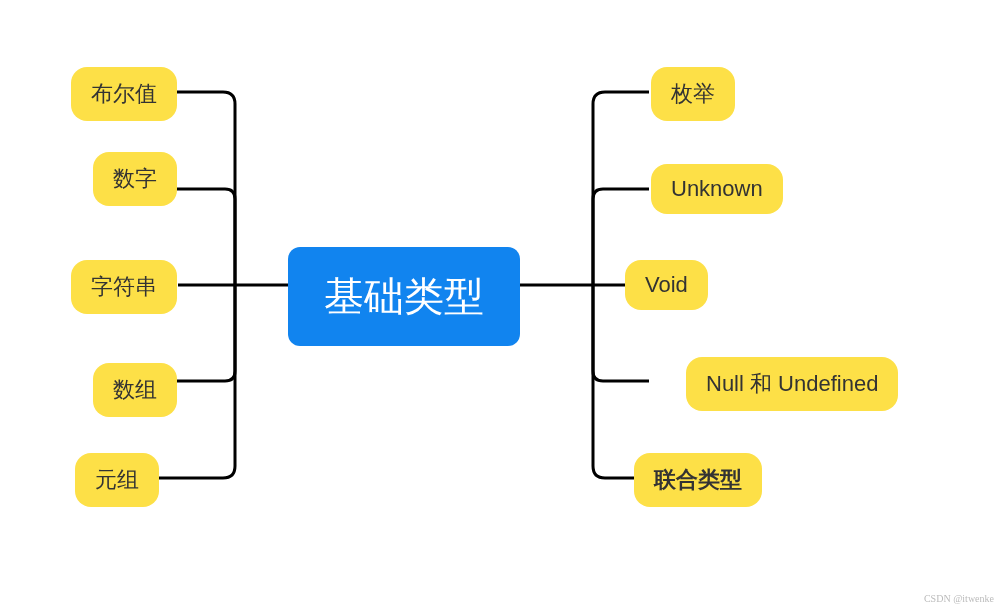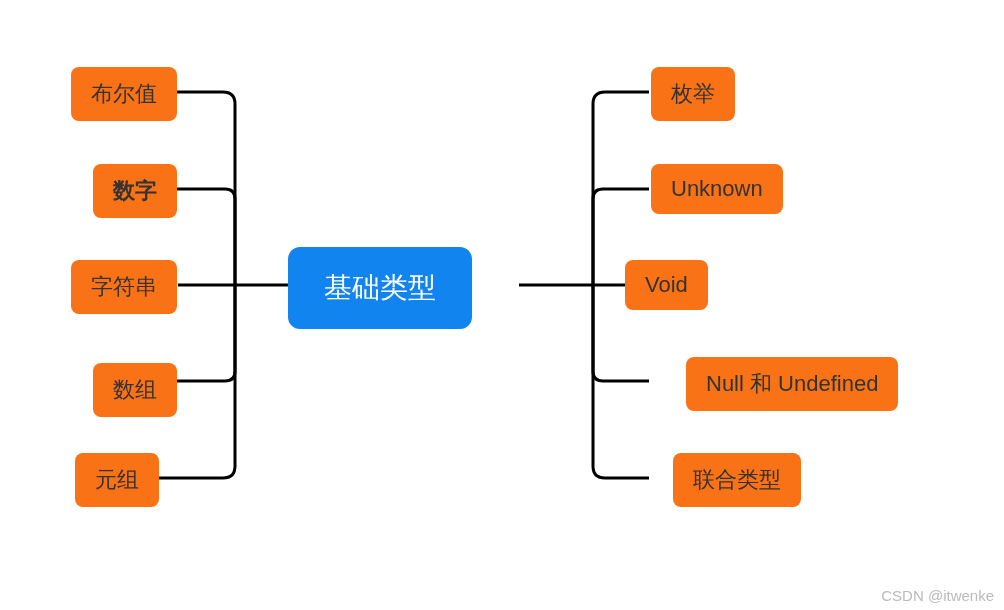--- a/index.html
+++ b/index.html
@@ -6,57 +6,57 @@
     body {
       width: 1004px;
       height: 610px;
       position: relative;
       background: #ffffff;
       font-family: -apple-system, "PingFang SC", "Microsoft YaHei", sans-serif;
       overflow: hidden;
     }
     .node {
       position: absolute;
-      background: #f97316;
-      border-radius: 8px;
+      background: #fde047;
+      border-radius: 16px;
       padding: 12px 20px;
       font-size: 22px;
       color: #333;
       white-space: nowrap;
     }
     .center-node {
       position: absolute;
       background: #1184ef;
       color: #ffffff;
       border-radius: 12px;
       padding: 22px 36px;
-      font-size: 28px;
+      font-size: 40px;
       font-weight: 500;
       white-space: nowrap;
     }
     svg.wires {
       position: absolute;
       top: 0;
       left: 0;
       width: 1004px;
       height: 610px;
       pointer-events: none;
     }
     svg.wires path {
       fill: none;
       stroke: #000;
       stroke-width: 3;
     }
     .watermark {
       position: absolute;
       bottom: 6px;
       right: 10px;
-      font-size: 15px;
+      font-size: 10px;
       color: #bbbbbb;
-      font-family: Liberation Sans, sans-serif;
+      font-family: Liberation Serif, serif;
     }
   </style>
 </head>
 <body>
 
 <svg class="wires">
 
   <path d="M 288 285 H 235"></path>
 
   <path d="M 235 285 V 104 Q 235 92 223 92 H 177"></path>
@@ -82,21 +82,21 @@
   <path d="M 593 285 V 466 Q 593 478 605 478 H 649"></path>
 </svg>
 
 <div class="center-node" style="left:288px; top:247px;">
   <span>基础类型</span>
 </div>
 
 <div class="node" style="left:71px; top:67px;">
   <span>布尔值</span>
 </div>
-<div class="node" style="left:93px; top:164px;font-weight:bold;">
+<div class="node" style="left:93px; top:152px;">
   <span>数字</span>
 </div>
 <div class="node" style="left:71px; top:260px;">
   <span>字符串</span>
 </div>
 <div class="node" style="left:93px; top:363px;">
   <span>数组</span>
 </div>
 <div class="node" style="left:75px; top:453px;">
   <span>元组</span>
@@ -107,19 +107,19 @@
 </div>
 <div class="node" style="left:651px; top:164px;">
   <span>Unknown</span>
 </div>
 <div class="node" style="left:625px; top:260px;">
   <span>Void</span>
 </div>
 <div class="node" style="left:686px; top:357px;">
   <span>Null 和 Undefined</span>
 </div>
-<div class="node" style="left:673px; top:453px;">
+<div class="node" style="left:634px; top:453px;font-weight:bold;">
   <span>联合类型</span>
 </div>
 
 <div class="watermark">
   <span>CSDN @itwenke</span>
 </div>
 
 </body></html>

